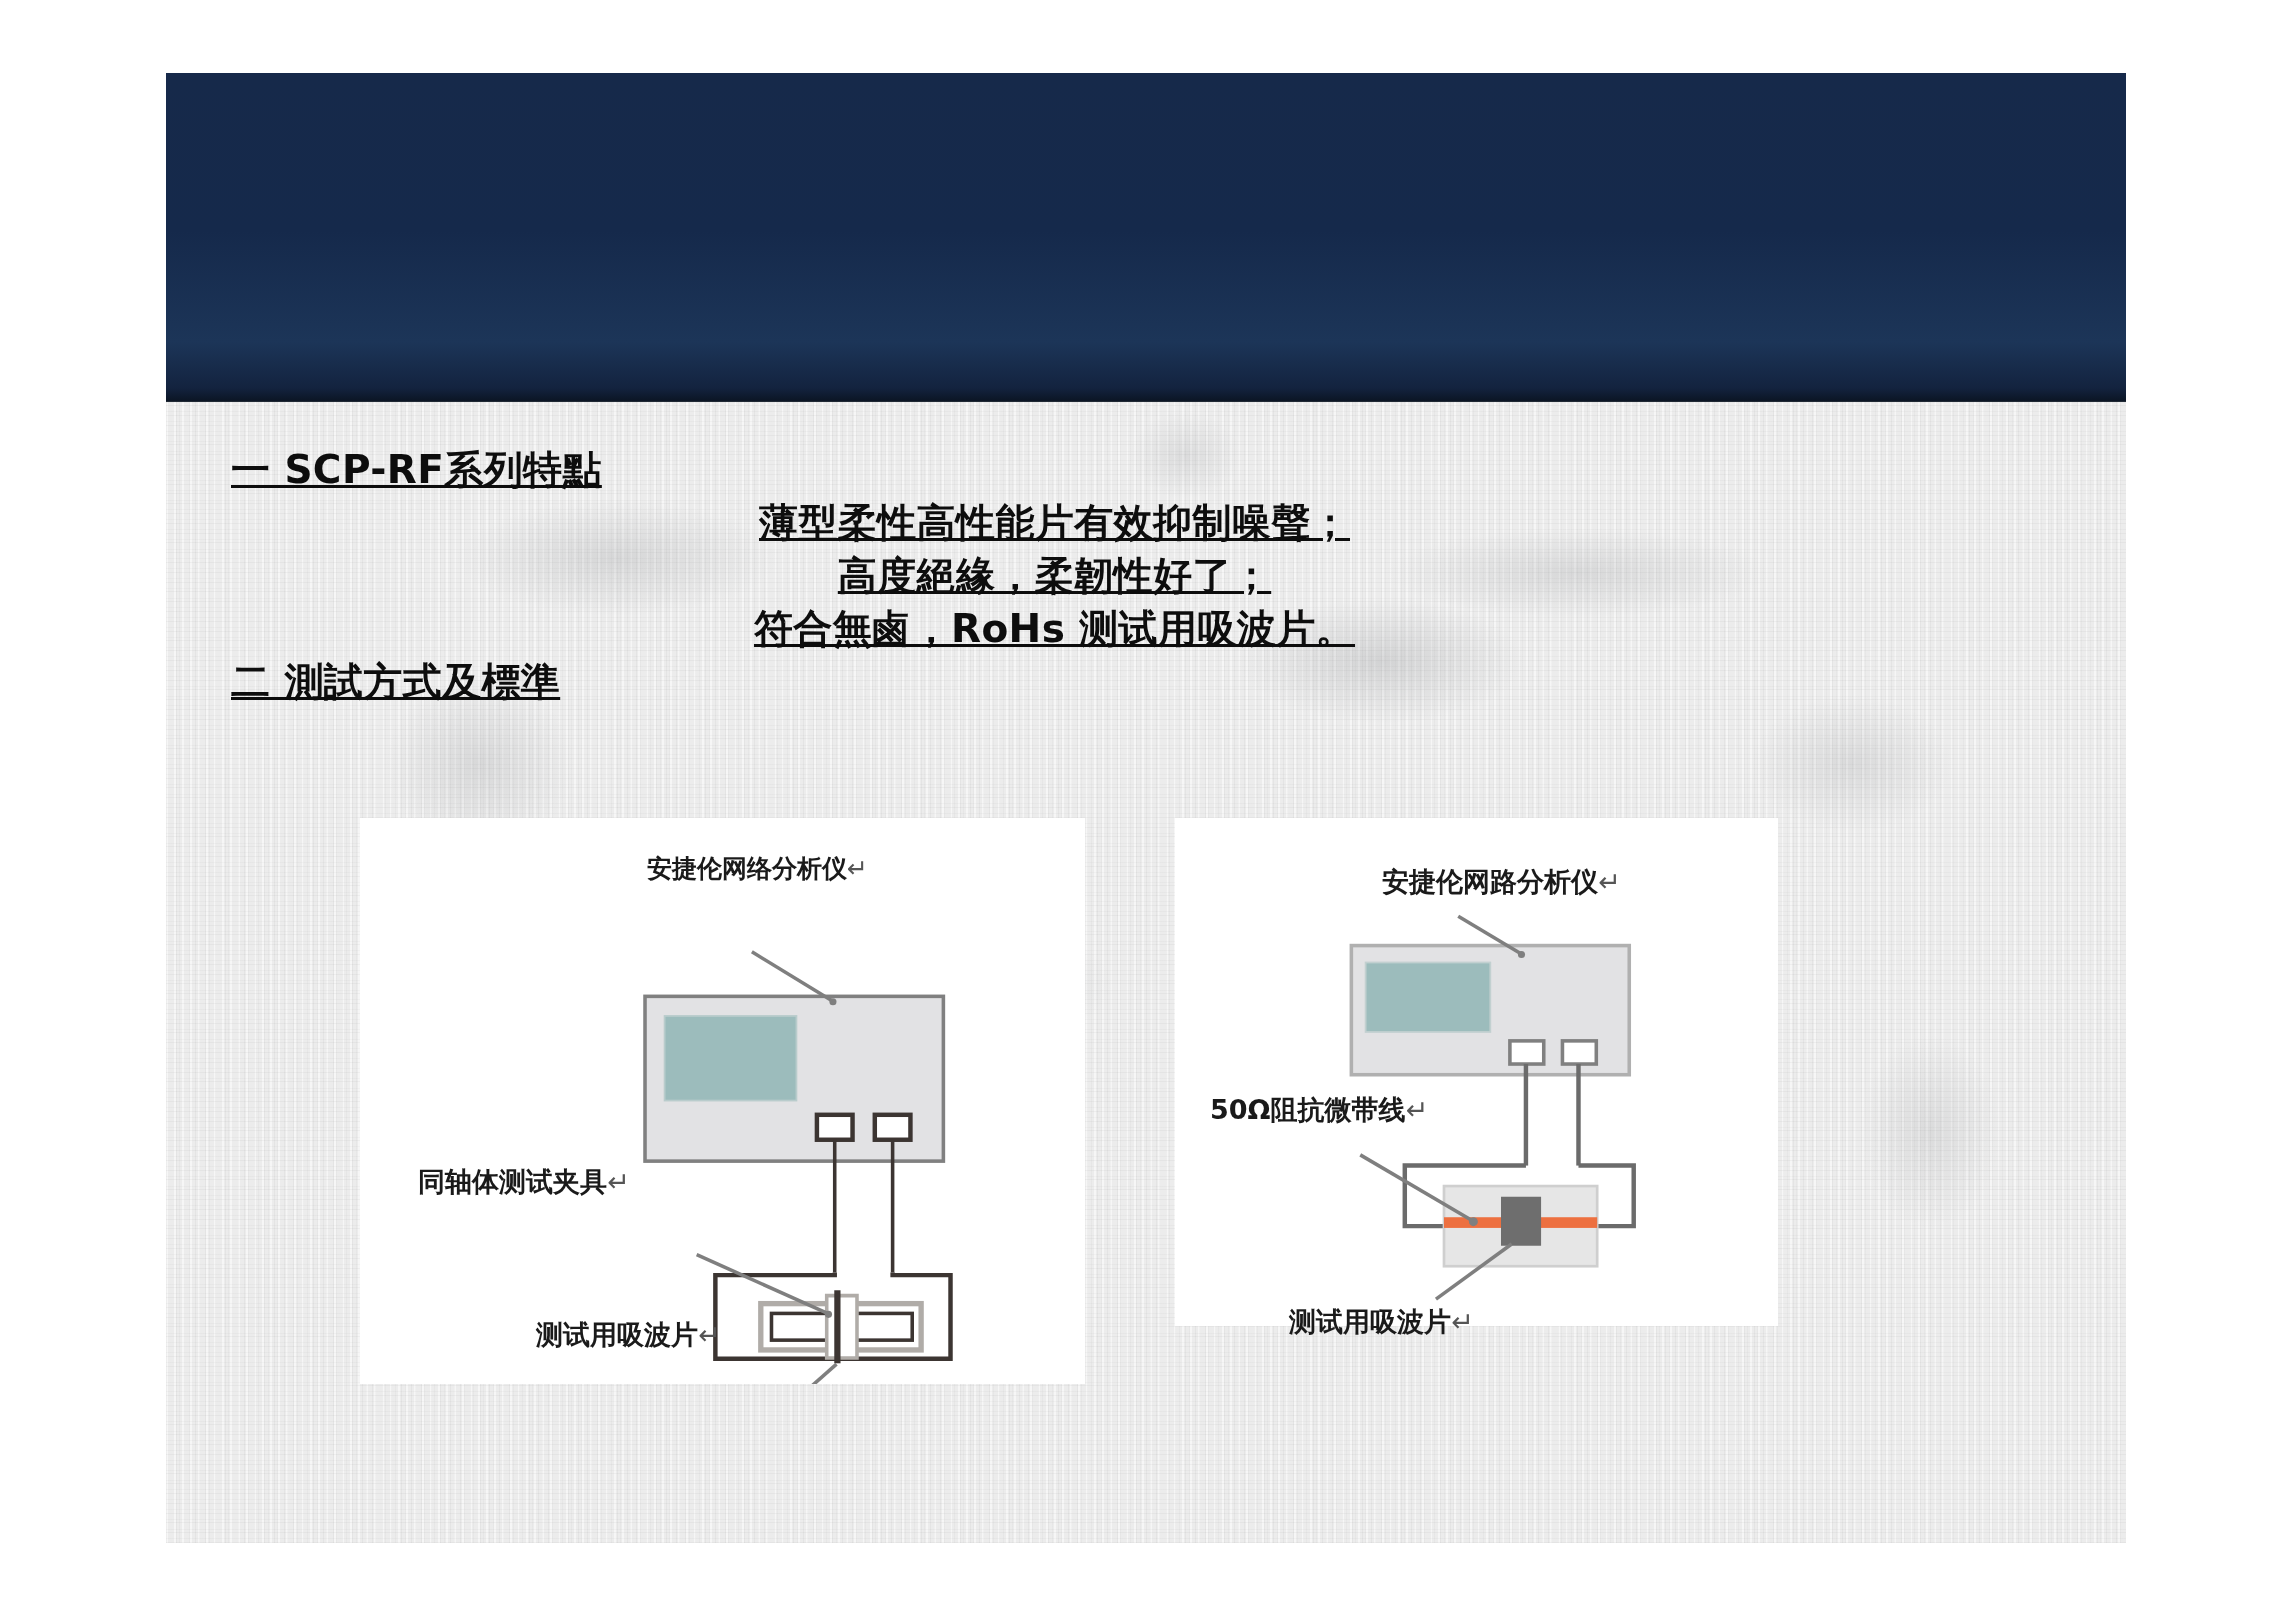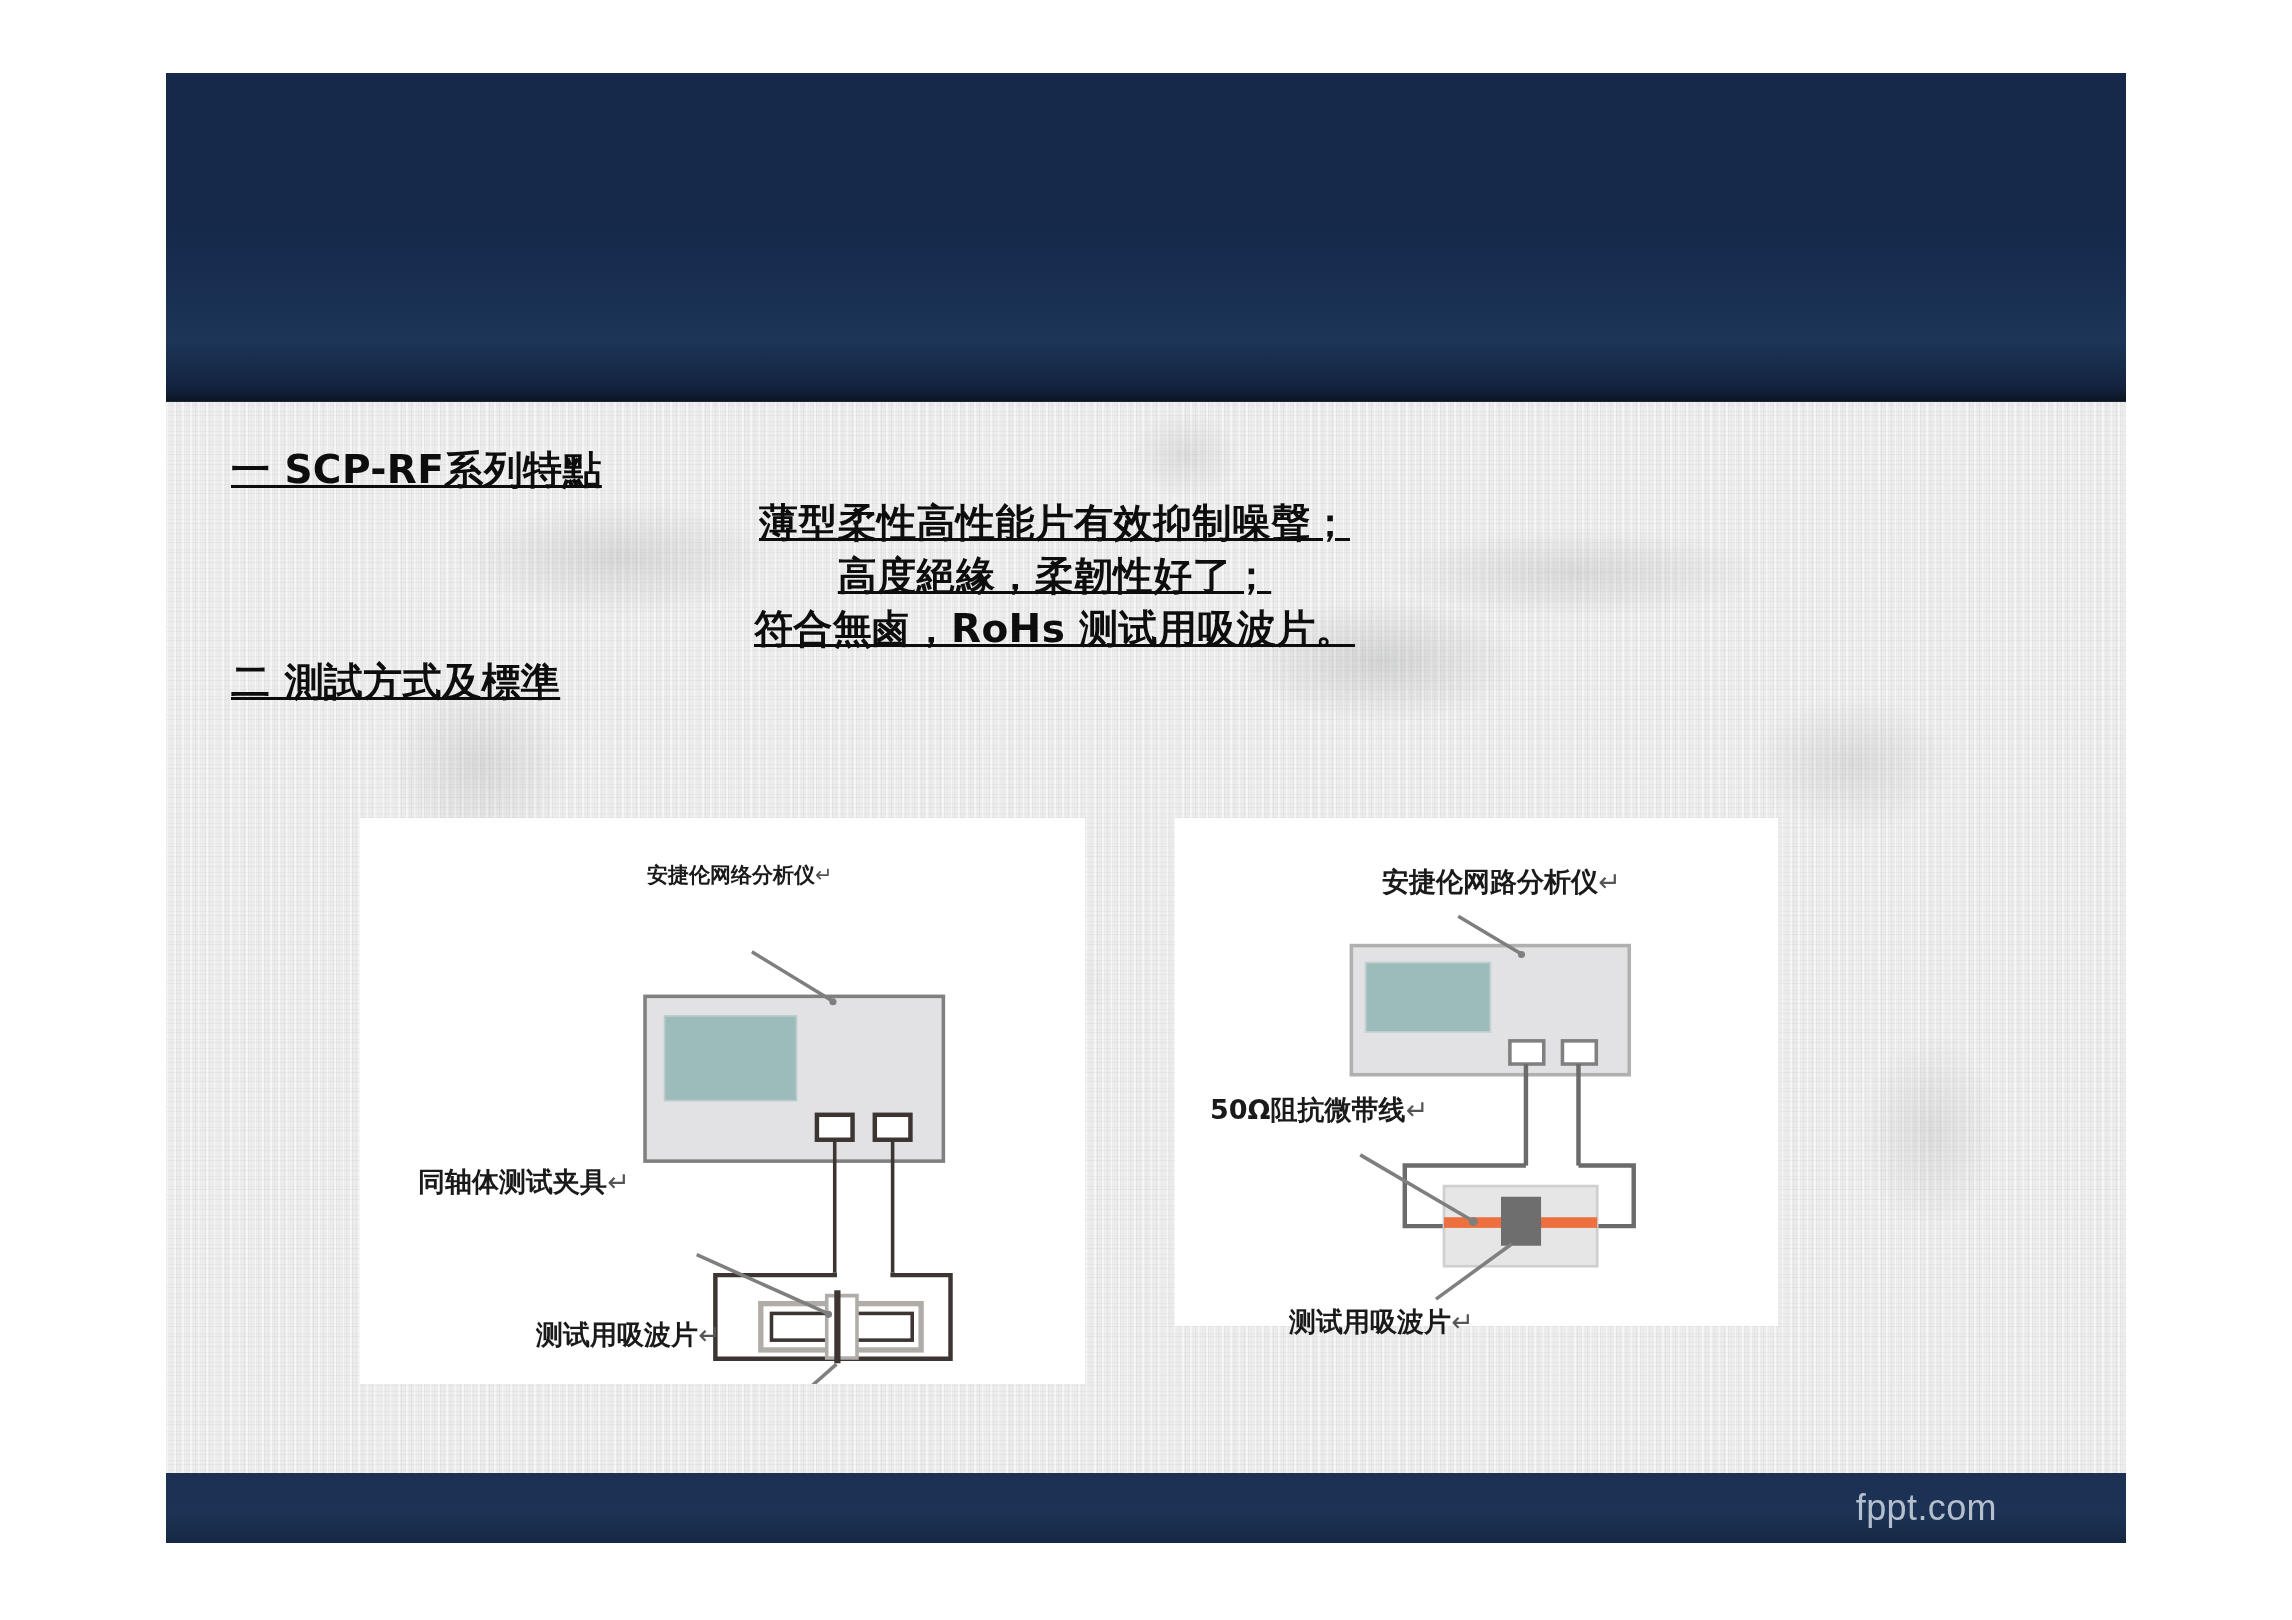--- a/index.html
+++ b/index.html
@@ -147,21 +147,21 @@
       <path d="M524 536 L558 536 L558 606 L524 606 Z" fill="#ffffff" stroke="#b0aca8" stroke-width="4"></path>
       <path d="M536 530 L536 612" stroke="#3c3532" stroke-width="7" fill="none"></path>
 
       <path d="M440 150 L530 205" stroke="#7f7f7f" stroke-width="4" fill="none"></path>
       <circle cx="531" cy="206" r="4" fill="#7f7f7f"></circle>
       <path d="M378 490 L525 556" stroke="#7f7f7f" stroke-width="4" fill="none"></path>
       <circle cx="526" cy="557" r="4" fill="#7f7f7f"></circle>
       <path d="M535 613 L468 672" stroke="#7f7f7f" stroke-width="4" fill="none"></path>
     </svg>
 
-    <div class="fig-caption" style="left:287px; top:43px; font-size:21px;">
+    <div class="fig-caption" style="left:287px; top:34px; font-size:25px;">
       <span>安捷伦网络分析仪</span><span class="cr">↵</span>
     </div>
 
     <div class="fig-caption" style="left:46px; top:346px; font-size:27px;margin-left:12px;">
       <span>同轴体测试夹具</span><span class="cr">↵</span>
     </div>
 
     <div class="fig-caption" style="left:176px; top:499px; font-size:27px;">
       <span>测试用吸波片</span><span class="cr">↵</span>
     </div>
@@ -201,18 +201,15 @@
 
     <div class="fig-caption" style="left:35px; top:274px; font-size:27px;">
       <span>50Ω阻抗微带线</span><span class="cr">↵</span>
     </div>
 
     <div class="fig-caption" style="left:114px; top:486px; font-size:27px;">
       <span>测试用吸波片</span><span class="cr">↵</span>
     </div>
   </div>
 
-  <div id="footer-bar">
-    <div id="footer-brand">fppt.com</div>
-  </div>
 
 </div>
 
 
 </body></html>

